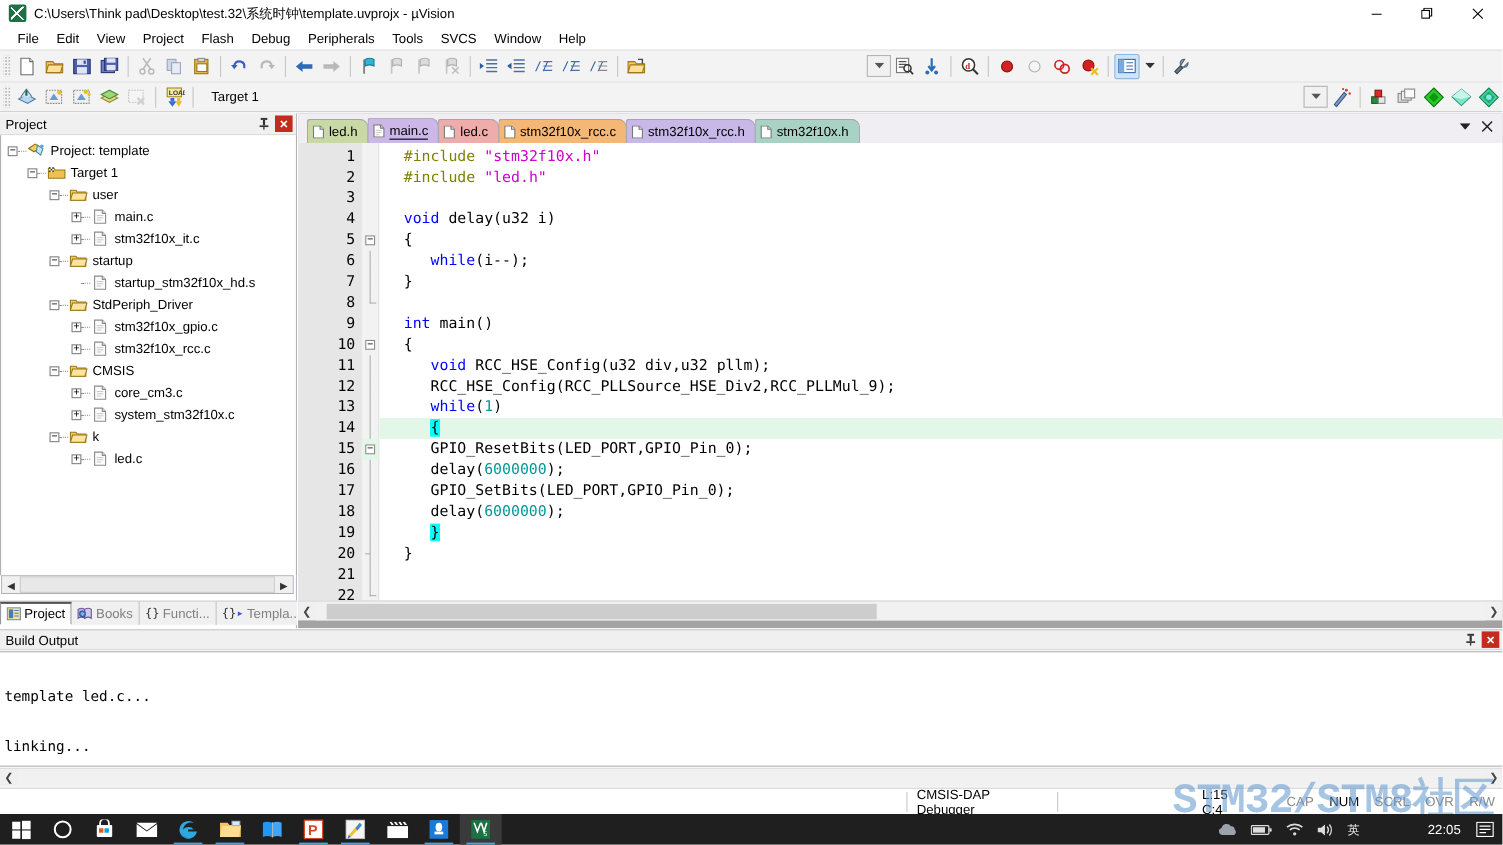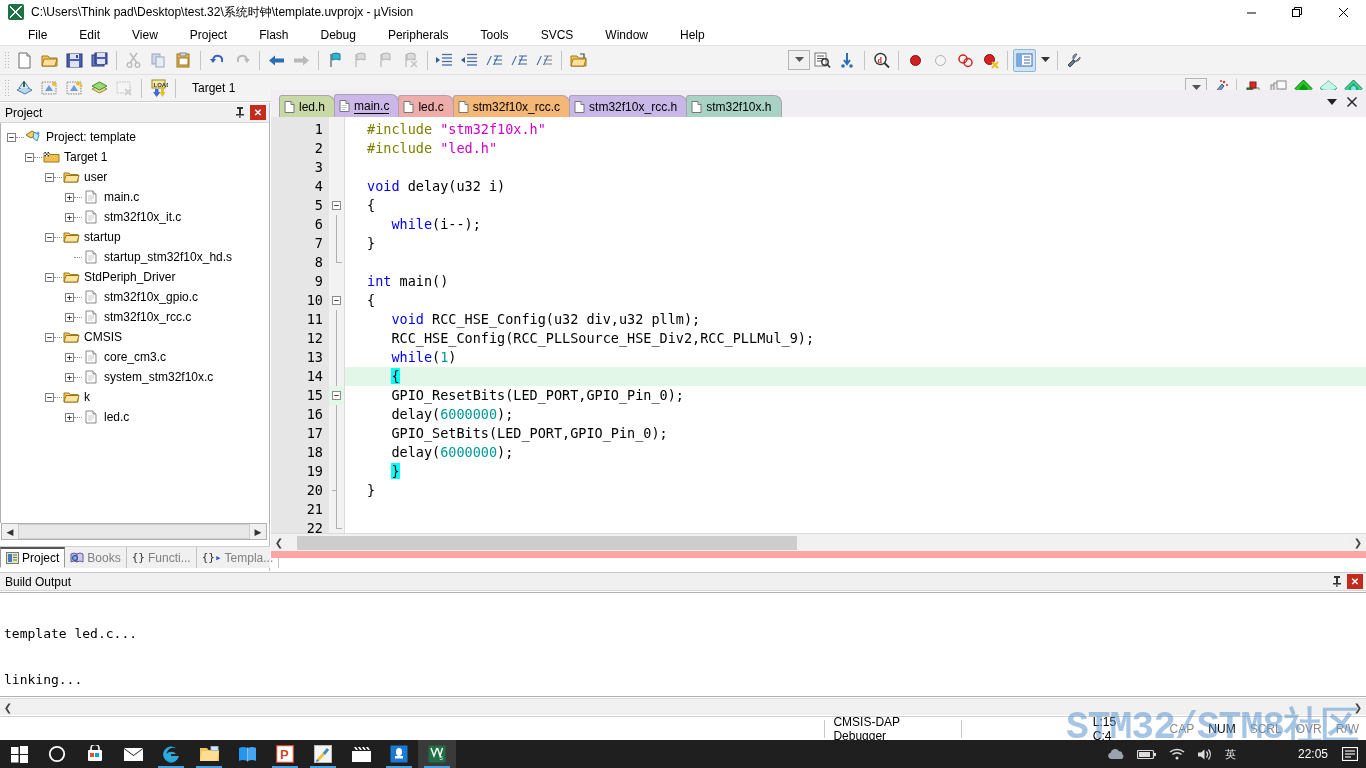--- a/index.html
+++ b/index.html
@@ -39,21 +39,21 @@
   .win-controls { position: absolute; right: 0; top: 0; height: 24px; display: flex; }
   .win-btn {
     width: 46px; height: 24px; display: flex; align-items: center; justify-content: center;
     font-size: 12px; color: #222;
   }
   .win-btn svg { display: block; }
 
   
   .menubar {
     position: absolute; left: 0; top: 24px; width: 1080px; height: 21px;
-    background: #ffffff; display: flex; align-items: center; padding-left: 20px; gap: 16px;
+    background: #ffffff; display: flex; align-items: center; padding-left: 8px;
   }
   .menu-item {
     padding: 2px 8px; font-size: 12px; color: #000; white-space: nowrap;
     font-family: "Liberation Sans", sans-serif;
   }
 
   
   .toolbar {
     position: absolute; left: 0; width: 1366px;
     background: #f3f3f3;
@@ -148,22 +148,22 @@
     font-size: 12px; color: #808080; border-right: 1px solid #c4c4c4;
   }
   .ptab.sel {
     background: #ffffff; color: #000; font-weight: normal;
     border: 1px solid #999; border-bottom: 1px solid #fff; border-top: 2px solid #555;
   }
   .ptab-icon { margin-right: 3px; display: flex; align-items: center; }
 
   
   .editor-region {
-    position: absolute; left: 271px; top: 90px; width: 1095px; height: 468px;
-    background: #fca5a5;
+    position: absolute; left: 271px; top: 103px; width: 1095px; height: 468px;
+    background: #a3a3a3;
   }
   .tabstrip {
     position: relative; height: 27px; width: 1095px;
     background: #f0eef3; display: flex; align-items: flex-end; padding-left: 8px;
   }
   .etab {
     height: 22px; display: flex; align-items: center; padding: 0 9px 0 4px;
     font-size: 12px; color: #000; margin-right: -1px;
     border: 1px solid #a9a4b0; border-bottom: none;
     border-radius: 3px 8px 0 0; position: relative;

